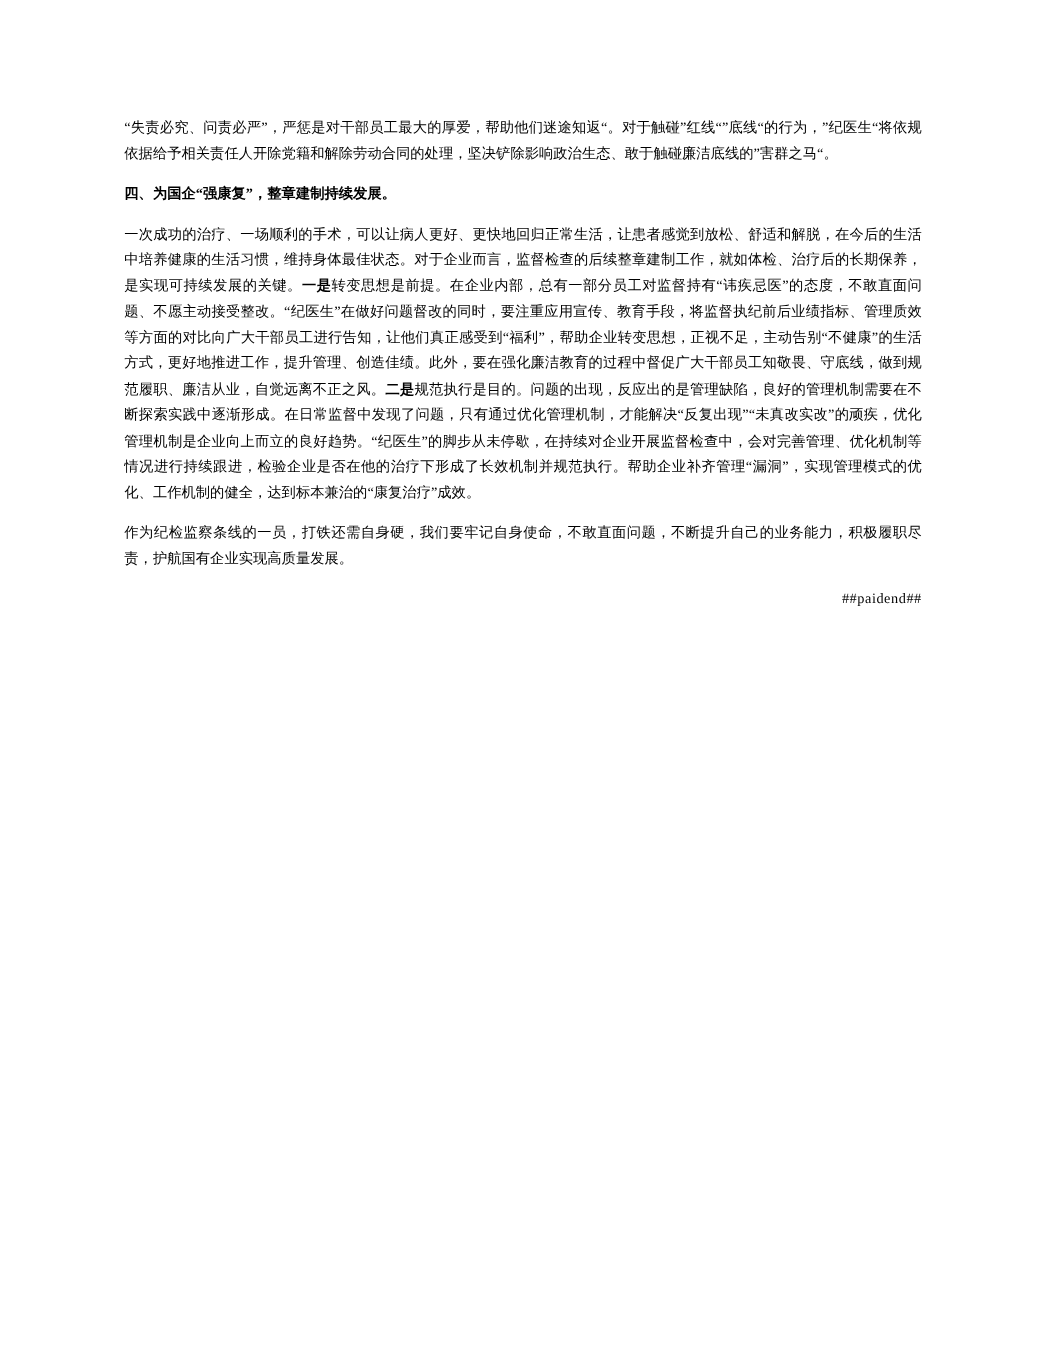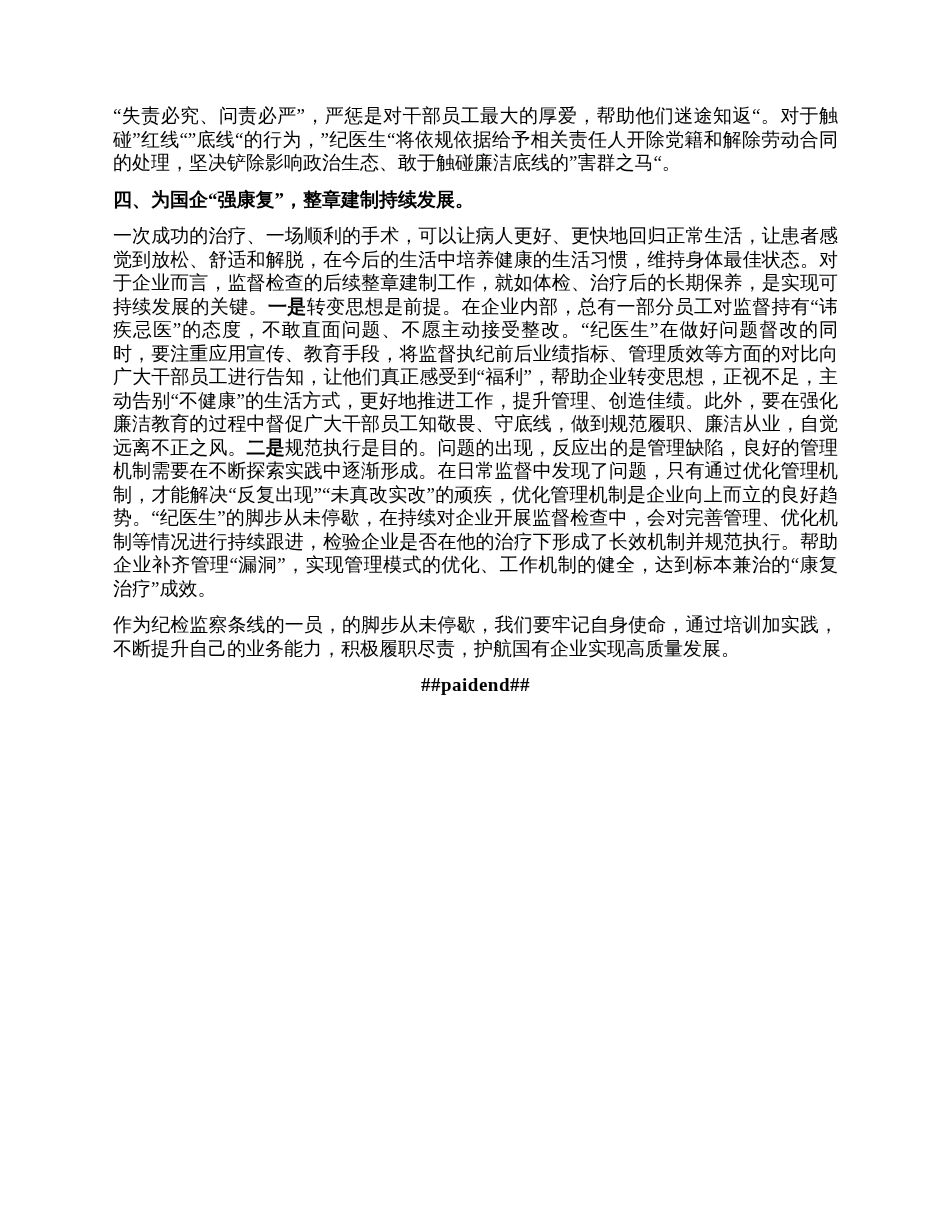--- a/index.html
+++ b/index.html
@@ -16,48 +16,47 @@
   }
   .page {
     box-sizing: border-box;
     width: 950px;
     height: 1230px;
     padding: 104px 112px 0 113px;
     background: #ffffff;
   }
   .doc p {
     margin: 0 0 13px 0;
-    font-size: 19px;
+    font-size: 13px;
     line-height: 23.5px;
     text-align: justify;
     text-justify: inter-ideograph;
     word-break: break-all;
   }
   .doc p.heading {
     font-weight: bold; 
   }
   .doc b {
     font-weight: bold;
   }
   .doc p.end-marker {
-    text-align: center;
+    text-align: right;
     letter-spacing: 0.5px;
-    font-weight: bold;
   }
 </style>
 </head>
 <body>
 
 <div class="page">
   <div class="doc">
 
     <p>“失责必究、问责必严”，严惩是对干部员工最大的厚爱，帮助他们迷途知返“。对于触碰”红线“”底线“的行为，”纪医生“将依规依据给予相关责任人开除党籍和解除劳动合同的处理，坚决铲除影响政治生态、敢于触碰廉洁底线的”害群之马“。</p>
 
     <p class="heading">四、为国企“强康复”，整章建制持续发展。</p>
 
     <p><span>一次成功的治疗、一场顺利的手术，可以让病人更好、更快地回归正常生活，让患者感觉到放松、舒适和解脱，在今后的生活中培养健康的生活习惯，维持身体最佳状态。对于企业而言，监督检查的后续整章建制工作，就如体检、治疗后的长期保养，是实现可持续发展的关键。</span><b>一是</b><span>转变思想是前提。在企业内部，总有一部分员工对监督持有“讳疾忌医”的态度，不敢直面问题、不愿主动接受整改。“纪医生”在做好问题督改的同时，要注重应用宣传、教育手段，将监督执纪前后业绩指标、管理质效等方面的对比向广大干部员工进行告知，让他们真正感受到“福利”，帮助企业转变思想，正视不足，主动告别“不健康”的生活方式，更好地推进工作，提升管理、创造佳绩。此外，要在强化廉洁教育的过程中督促广大干部员工知敬畏、守底线，做到规范履职、廉洁从业，自觉远离不正之风。</span><b>二是</b><span>规范执行是目的。问题的出现，反应出的是管理缺陷，良好的管理机制需要在不断探索实践中逐渐形成。在日常监督中发现了问题，只有通过优化管理机制，才能解决“反复出现”“未真改实改”的顽疾，优化管理机制是企业向上而立的良好趋势。“纪医生”的脚步从未停歇，在持续对企业开展监督检查中，会对完善管理、优化机制等情况进行持续跟进，检验企业是否在他的治疗下形成了长效机制并规范执行。帮助企业补齐管理“漏洞”，实现管理模式的优化、工作机制的健全，达到标本兼治的“康复治疗”成效。</span></p>
 
-    <p>作为纪检监察条线的一员，的脚步从未停歇，我们要牢记自身使命，通过培训加实践，不断提升自己的业务能力，积极履职尽责，护航国有企业实现高质量发展。</p>
+    <p>作为纪检监察条线的一员，打铁还需自身硬，我们要牢记自身使命，不敢直面问题，不断提升自己的业务能力，积极履职尽责，护航国有企业实现高质量发展。</p>
 
     <p class="end-marker">##paidend##</p>
 
   </div>
 </div>
 
 </body></html>

